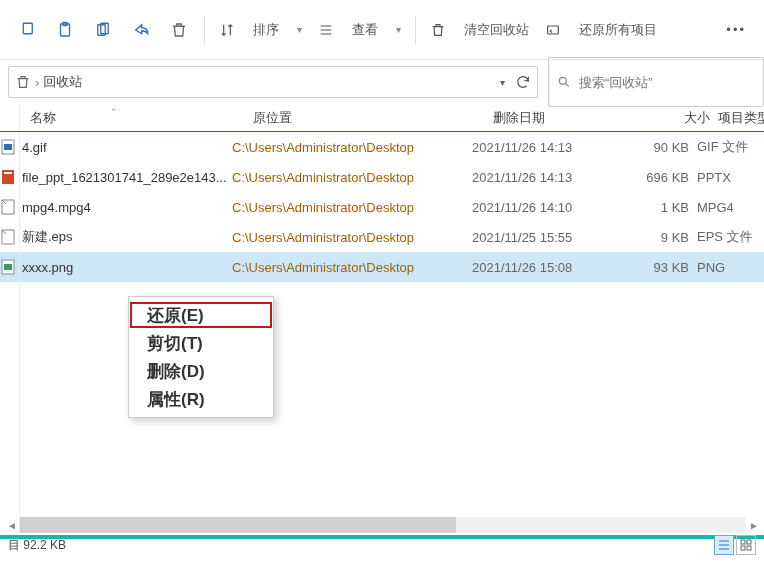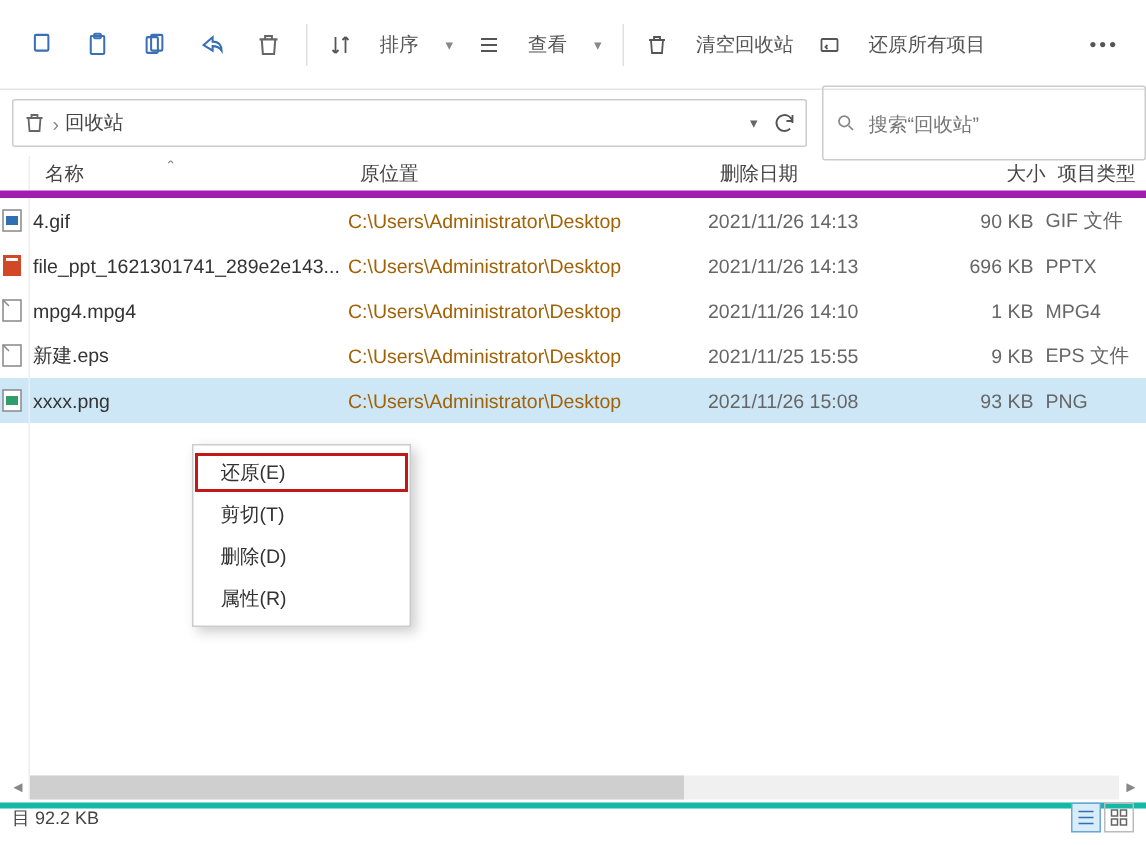--- a/index.html
+++ b/index.html
@@ -14,41 +14,41 @@
 .toolbar .trash-icon { color: #666; }
 
 .addrbar { height: 44px; display: flex; align-items: center; padding: 0 8px; gap: 10px; }
 .addr-input { flex: 0 0 530px; height: 32px; border: 1px solid #ccc; border-radius: 2px; display: flex; align-items: center; padding: 0 6px; }
 .addr-input .loc { color: #444; flex: 1; }
 .addr-input .right-icons { display: flex; align-items: center; gap: 10px; color: #666; }
 .addr-sep { color: #888; padding: 0 4px; }
 .search-input { flex: 1; height: 50px; border: 1px solid #ccc; border-radius: 2px; display: flex; align-items: center; padding: 0 8px; gap: 8px; color: #888; }
 .search-input input { border: none; outline: none; flex: 1; font-size: 13px; color: #333; background: transparent; }
 
-.columns { display: flex; height: 28px; align-items: center; border-bottom: 5px solid #a21caf; color: #444; padding-left: 30px; position: relative; }
+.columns { display: flex; height: 28px; align-items: center; border-bottom: 1px solid #a21caf; color: #444; padding-left: 30px; position: relative; }
 .col { overflow: hidden; white-space: nowrap; }
 .col-name { width: 210px; position: relative; }
 .col-name .sort { position: absolute; left: 80px; top: -2px; font-size: 9px; color: #888; }
-.col-loc { width: 240px; }
+.col-loc { width: 240px; margin-left: 13px; }
 .col-date { width: 155px; }
 .col-size { width: 70px; text-align: right; padding-right: 8px;}
 .col-type { flex: 1; }
 
 .filelist { }
 .row { display: flex; align-items: center; height: 30px; }
 .row .ficon { width: 16px; height: 16px; margin-right: 6px; flex: 0 0 16px; display: inline-flex; align-items: center; justify-content: center; }
 .row .cname { width: 210px; display: flex; align-items: center; color: #333; overflow: hidden; white-space: nowrap; }
 .row .cloc { width: 240px; color: #a16207; overflow: hidden; white-space: nowrap; }
 .row .cdate { width: 155px; color: #666; }
 .row .csize { width: 70px; text-align: right; color: #666; padding-right: 8px;}
 .row .ctype { flex: 1; color: #666; overflow: hidden; white-space: nowrap; }
 .row.selected { background: #cde7f7; }
 
 .context-menu { position: absolute; left: 128px; top: 296px; width: 146px; background: #fff; border: 1px solid #ccc; box-shadow: 3px 3px 8px rgba(0,0,0,0.2); padding: 4px 0; z-index: 10; }
-.context-menu .mitem { height: 28px; display: flex; align-items: center; padding: 0 18px; color: #333; font-size: 13px; }
+.context-menu .mitem { height: 28px; display: flex; align-items: center; padding: 0 18px; color: #333; font-size: 17px; font-weight: bold; }
 .context-menu .mitem.hl { outline: 2px solid #c21818; outline-offset: -3px; }
 
 .hscroll { position: absolute; left: 20px; right: 18px; bottom: 30px; height: 16px; background: #f0f0f0; }
 .hscroll .thumb { position: absolute; left: 0; width: 60%; height: 100%; background: #cfcfcf; }
 .hscroll .arrow { position: absolute; top: 0; width: 16px; height: 16px; display: flex; align-items: center; justify-content: center; color: #888; font-size: 10px; }
 .hscroll .arrow.left { left: -16px; }
 .hscroll .arrow.right { right: -16px; }
 
 .statusbar { position: absolute; left: 0; right: 0; bottom: 12px; height: 16px; border-top: 4px solid #14b8a6; display: flex; align-items: center; padding: 0 8px; color: #444; font-size: 12px; justify-content: space-between; }
 .statusbar .view-toggles { display: flex; gap: 2px; }

